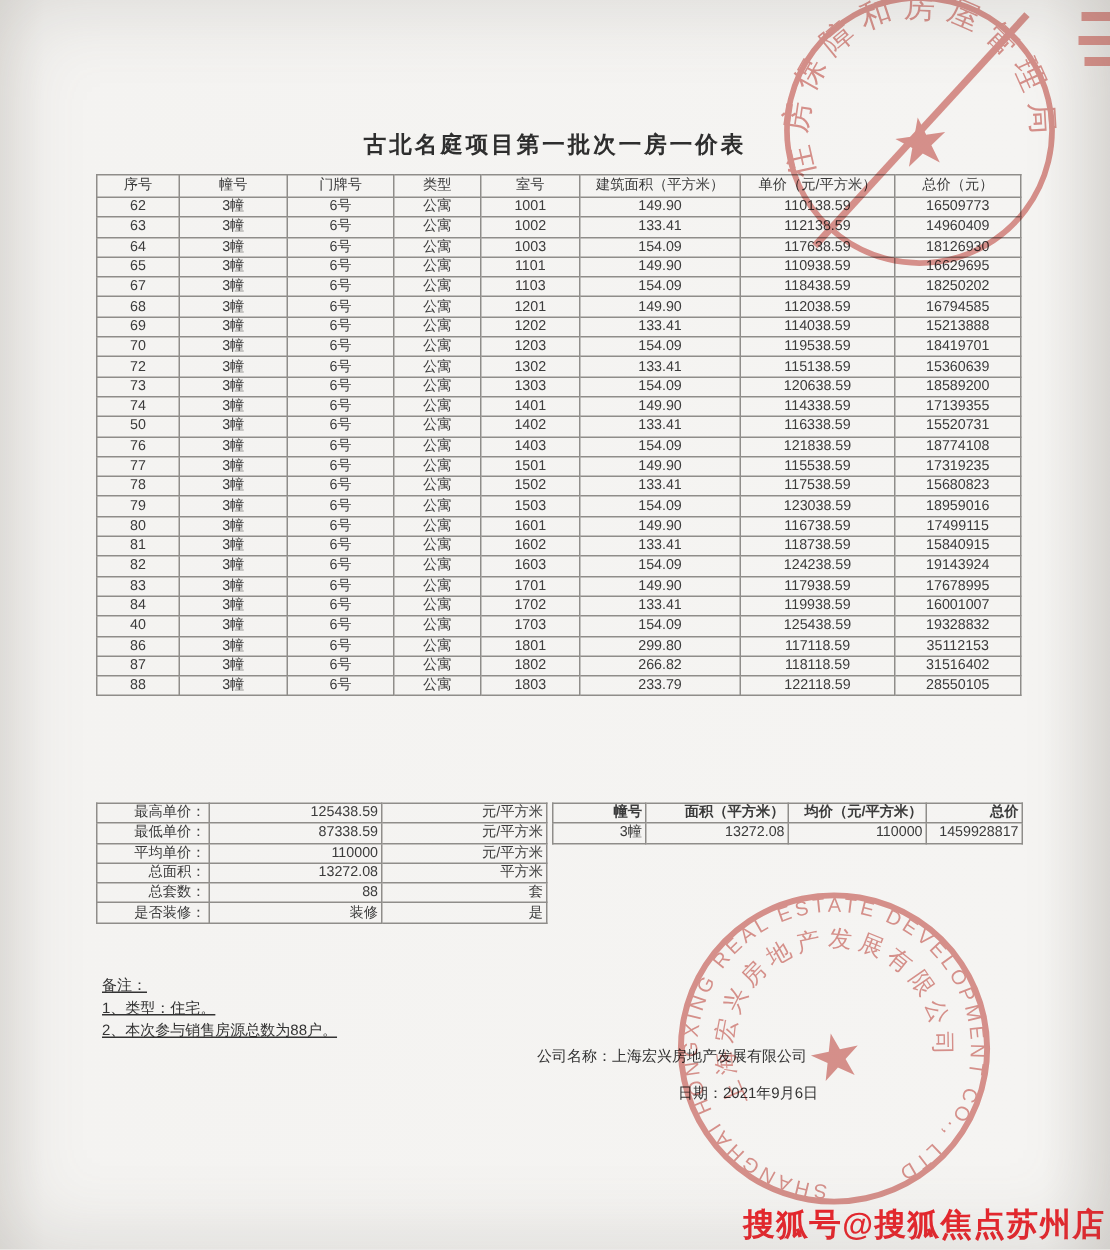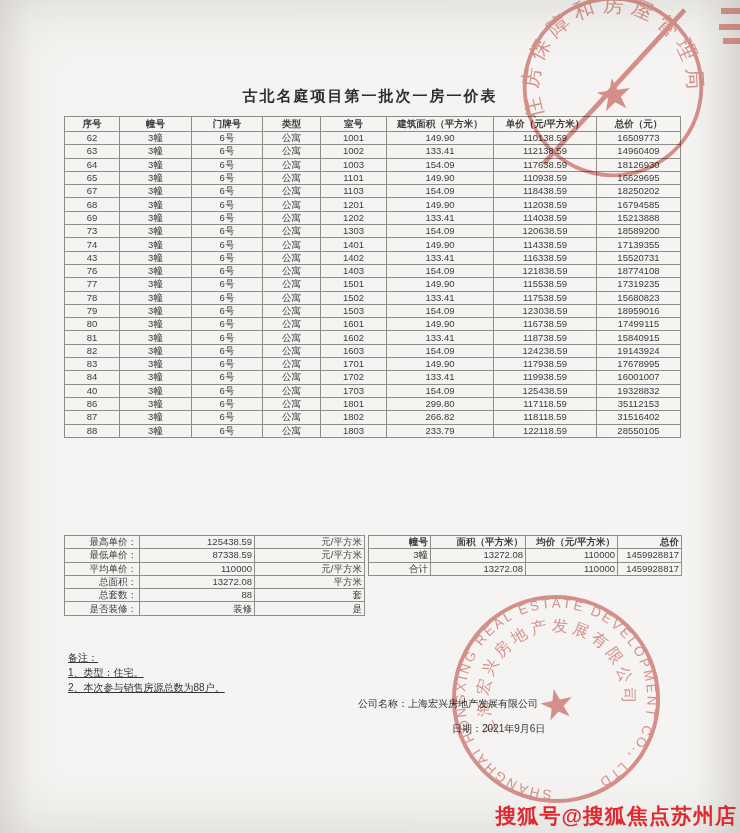--- a/index.html
+++ b/index.html
@@ -20,21 +20,21 @@
   .title {
     position:absolute; top:87px; left:0; width:740px; text-align:center;
     font-size:15px; font-weight:bold; letter-spacing:2px; color:#2e2e2e;
   }
   table { border-collapse:collapse; table-layout:fixed; }
   .main-table { position:absolute; left:64px; top:116px; width:616px; font-size:9.5px; }
   .main-table th, .main-table td {
     border:1px solid #8f8d8a; text-align:center; height:13.3px;
     line-height:12px; padding:0 2px; white-space:nowrap; overflow:hidden; color:#3b3b3b;
   }
-  .main-table th { font-weight:bold; height:15px;margin-top:17px; }
+  .main-table th { font-weight:normal; height:15px;margin-top:17px; }
   .sum-left  { position:absolute; left:64px;  top:535px; width:300px; font-size:9.5px; }
   .sum-right { position:absolute; left:368px; top:535px; width:313px; font-size:9.5px; }
   .sum-left td, .sum-right td, .sum-right th {
     border:1px solid #8f8d8a; text-align:right; height:13.3px;
     line-height:12px; padding:0 2px; white-space:nowrap; overflow:hidden;
   }
   .sum-right th { font-weight:bold; }
   .notes { position:absolute; left:68px; top:650px; font-size:10px; line-height:15px; color:#333;text-decoration:underline; }
   .company { position:absolute; left:358px; top:697px; font-size:10px; color:#333; }
   .date    { position:absolute; left:452px; top:722px; font-size:10px; color:#333; }
@@ -142,41 +142,61 @@
           <td>69</td>
           <td>3幢</td>
           <td>6号</td>
           <td>公寓</td>
           <td>1202</td>
           <td>133.41</td>
           <td>114038.59</td>
           <td>15213888</td>
         </tr>
         <tr>
+          <td>70</td>
+          <td>3幢</td>
+          <td>6号</td>
+          <td>公寓</td>
+          <td>1203</td>
+          <td>154.09</td>
+          <td>119538.59</td>
+          <td>18419701</td>
+        </tr>
+        <tr>
+          <td>72</td>
+          <td>3幢</td>
+          <td>6号</td>
+          <td>公寓</td>
+          <td>1302</td>
+          <td>133.41</td>
+          <td>115138.59</td>
+          <td>15360639</td>
+        </tr>
+        <tr>
           <td>73</td>
           <td>3幢</td>
           <td>6号</td>
           <td>公寓</td>
           <td>1303</td>
           <td>154.09</td>
           <td>120638.59</td>
           <td>18589200</td>
         </tr>
         <tr>
           <td>74</td>
           <td>3幢</td>
           <td>6号</td>
           <td>公寓</td>
           <td>1401</td>
           <td>149.90</td>
           <td>114338.59</td>
           <td>17139355</td>
         </tr>
         <tr>
-          <td>43</td>
+          <td>50</td>
           <td>3幢</td>
           <td>6号</td>
           <td>公寓</td>
           <td>1402</td>
           <td>133.41</td>
           <td>116338.59</td>
           <td>15520731</td>
         </tr>
         <tr>
           <td>76</td>
@@ -362,26 +382,20 @@
       <tr id="sum-right-head">
           <th>幢号</th>
           <th>面积（平方米）</th>
           <th>均价（元/平方米）</th>
           <th>总价</th>
         </tr>
     </thead>
     <tbody id="sum-right-body">
         <tr>
           <td>3幢</td>
-          <td>13272.08</td>
-          <td>110000</td>
-          <td>1459928817</td>
-        </tr>
-        <tr>
-          <td>合计</td>
           <td>13272.08</td>
           <td>110000</td>
           <td>1459928817</td>
         </tr>
       </tbody>
   </table>
 
   <div class="notes">
     <div>备注：</div>
     <div>1、类型：住宅。</div>

